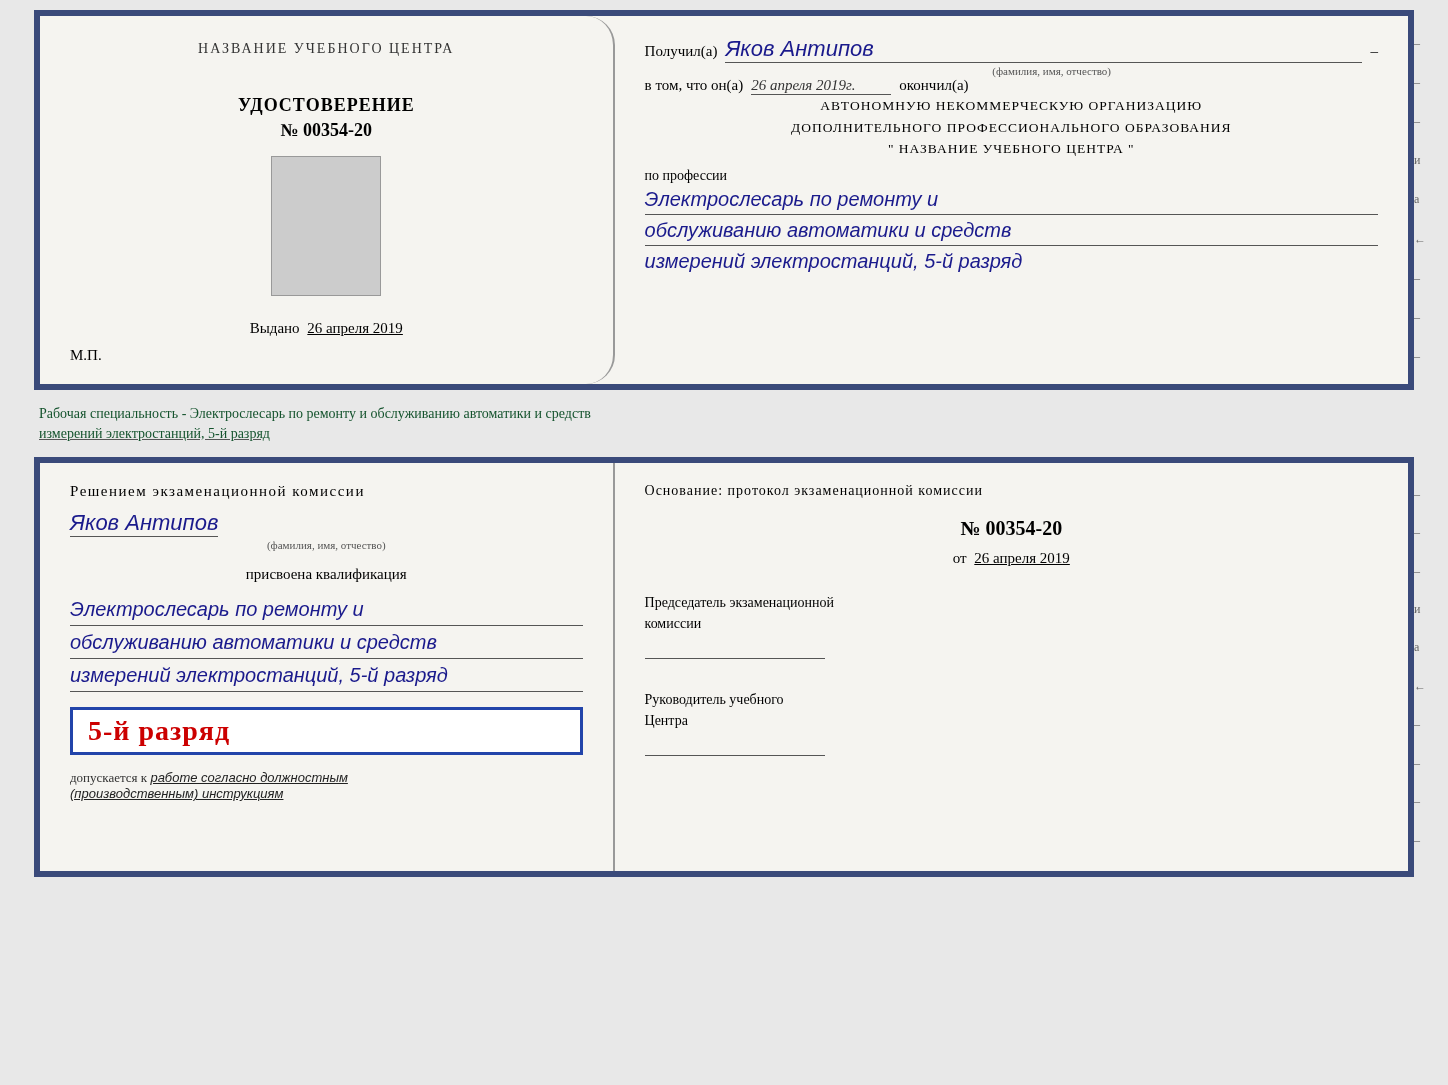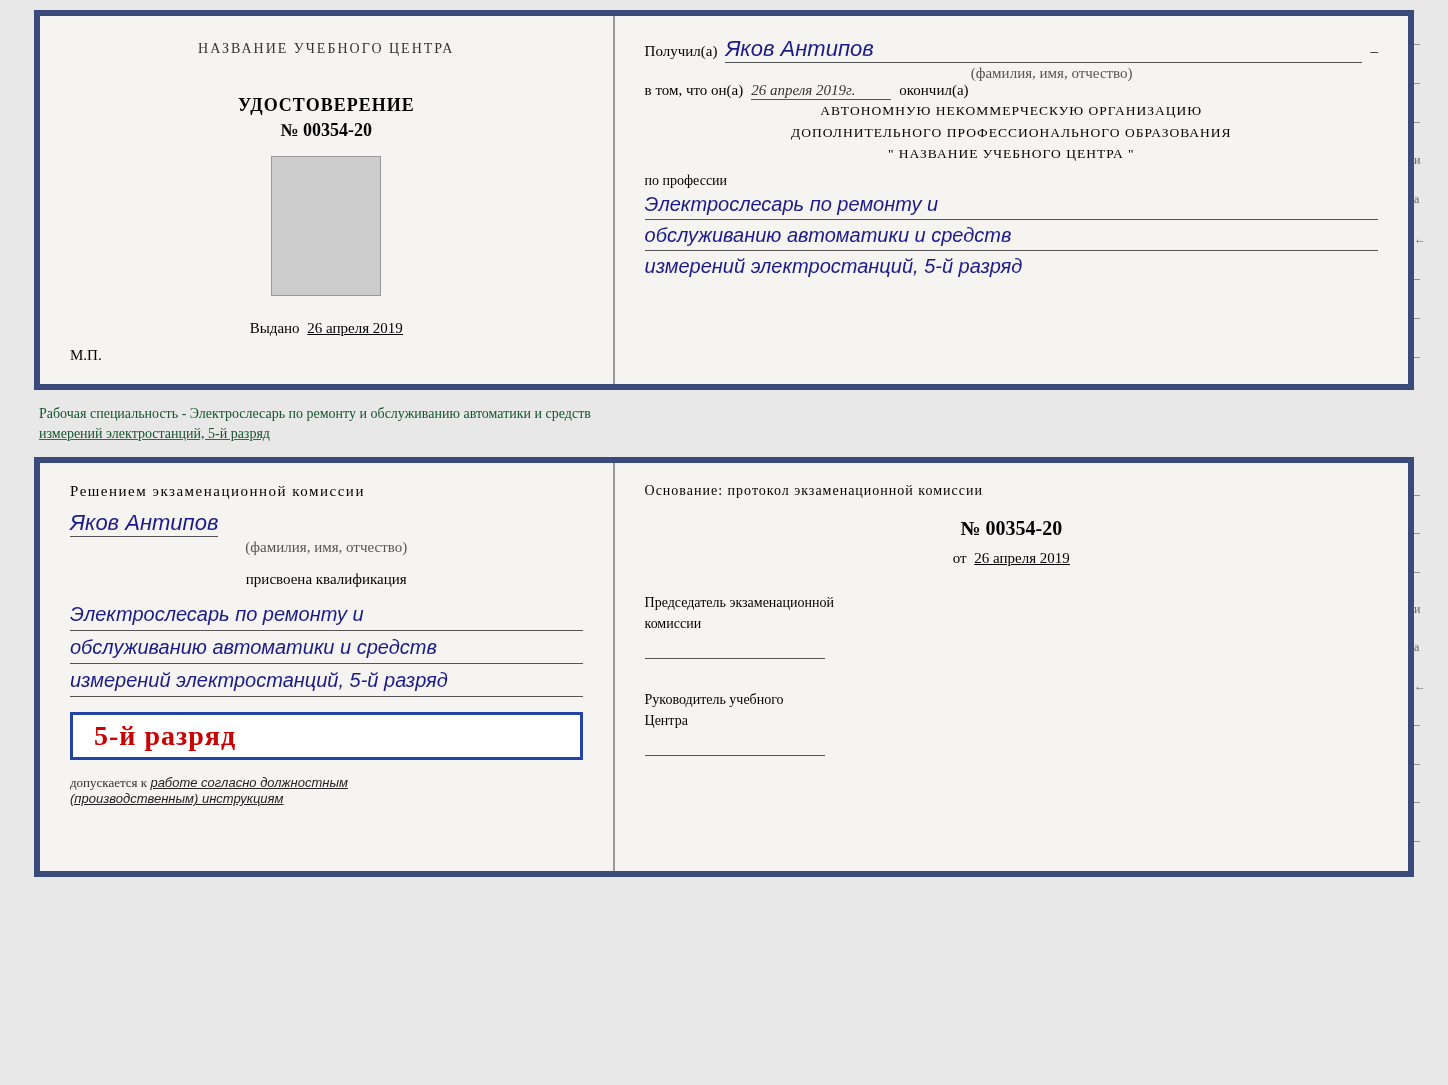--- a/index.html
+++ b/index.html
@@ -32,20 +32,21 @@
 
     .top-left {
       width: 42%;
       border-right: 2px solid #999;
       padding: 20px 30px;
       display: flex;
       flex-direction: column;
       align-items: center;
       justify-content: space-between;
       position: relative;
+      border-radius: 29px;
     }
 
     .top-right {
       width: 58%;
       padding: 20px 30px 15px 30px;
       display: flex;
       flex-direction: column;
       gap: 0;
       position: relative;
     }
@@ -110,21 +111,21 @@
     .recipient-name {
       font-family: 'Segoe UI', sans-serif;
       font-style: italic;
       font-size: 22px;
       color: #1a1a8c;
       border-bottom: 1px solid #555;
       flex: 1;
     }
 
     .subtitle-small {
-      font-size: 15px;
+      font-size: 11px;
       color: #555;
       text-align: center;
       margin-top: 2px;
     }
 
     .dato-line {
       font-size: 15px;
       display: flex;
       align-items: baseline;
       gap: 8px;
@@ -262,21 +263,21 @@
       font-size: 20px;
       color: #1a1a8c;
       border-bottom: 1px solid #555;
       line-height: 1.6;
     }
 
     .rank-badge {
       background: white;
       border: 3px solid #2244aa;
       display: inline-block;
-      padding: 5px 21px;
+      padding: 5px 15px;
       margin: 5px 0;
     }
 
     .rank-text {
       font-size: 28px;
       font-weight: bold;
       color: #c00;
       letter-spacing: 1px;
     }
 

